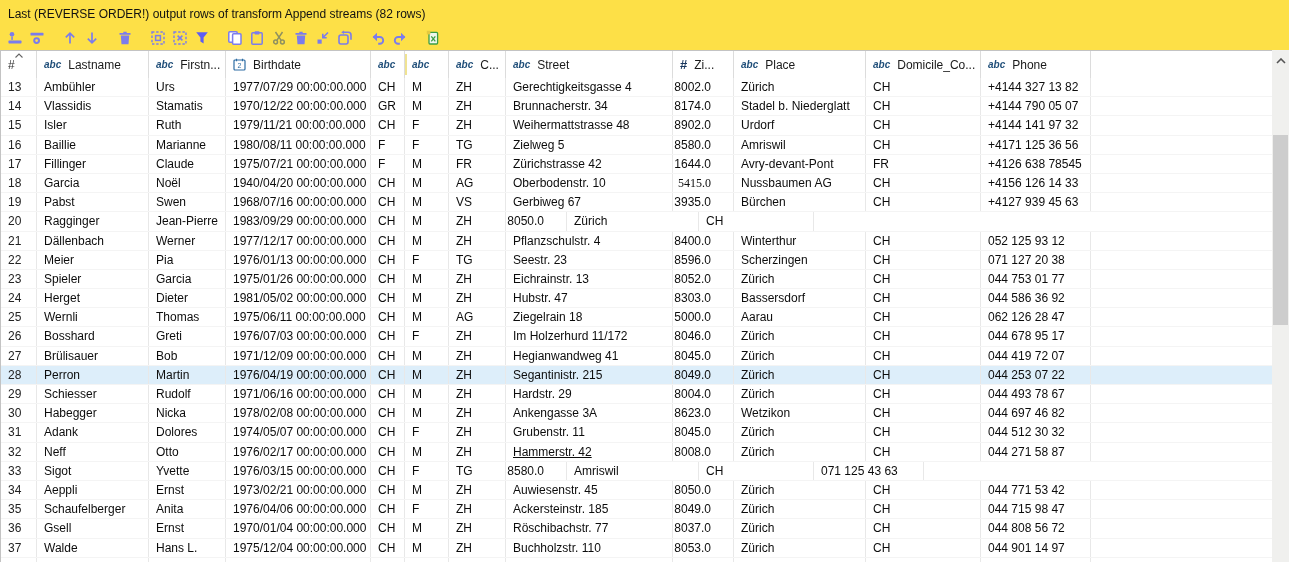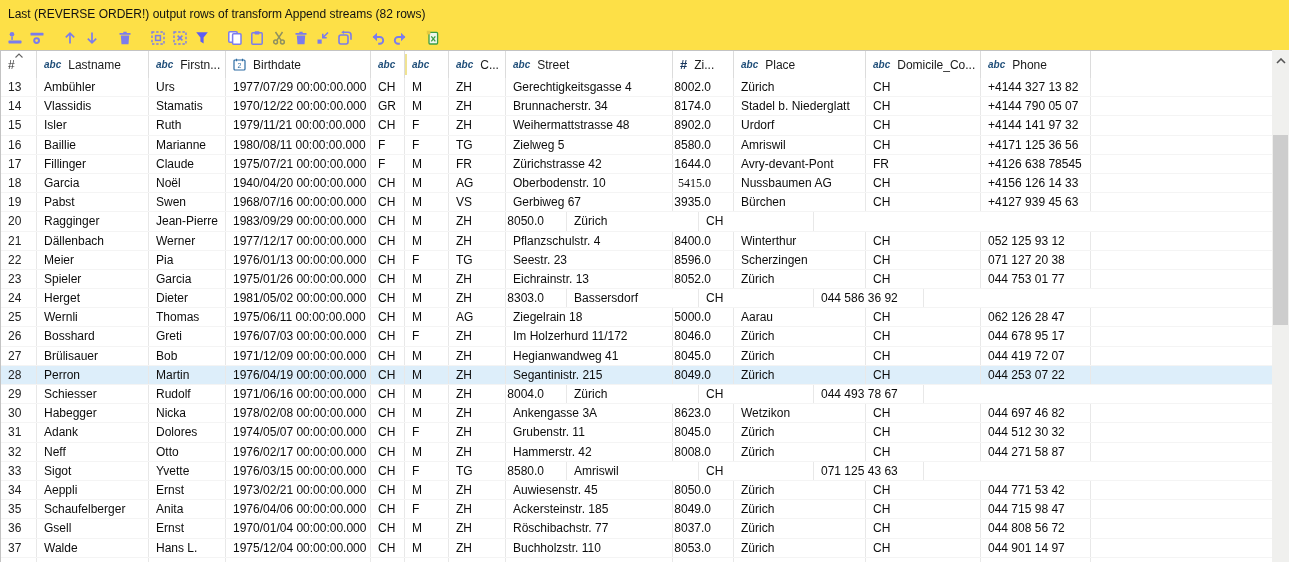--- a/index.html
+++ b/index.html
@@ -386,20 +386,21 @@
           <div class="tcell fill"></div>
         </div>
         <div class="trow">
           <div class="tcell rownum" style="width: 36px;">24</div>
           <div class="tcell" style="width: 112px;">Herget</div>
           <div class="tcell" style="width: 77px;">Dieter</div>
           <div class="tcell" style="width: 145px;">1981/05/02 00:00:00.000</div>
           <div class="tcell" style="width: 34px;">CH</div>
           <div class="tcell" style="width: 44px;">M</div>
           <div class="tcell" style="width: 57px;">ZH</div>
+          <div class="tcell" style="width: 167px;">Hubstr. 47</div>
           <div class="tcell num" style="width: 61px;">8303.0</div>
           <div class="tcell" style="width: 132px;">Bassersdorf</div>
           <div class="tcell" style="width: 115px;">CH</div>
           <div class="tcell" style="width: 110px;">044 586 36 92</div>
           <div class="tcell fill"></div>
         </div>
         <div class="trow">
           <div class="tcell rownum" style="width: 36px;">25</div>
           <div class="tcell" style="width: 112px;">Wernli</div>
           <div class="tcell" style="width: 77px;">Thomas</div>
@@ -460,20 +461,21 @@
           <div class="tcell fill"></div>
         </div>
         <div class="trow">
           <div class="tcell rownum" style="width: 36px;">29</div>
           <div class="tcell" style="width: 112px;">Schiesser</div>
           <div class="tcell" style="width: 77px;">Rudolf</div>
           <div class="tcell" style="width: 145px;">1971/06/16 00:00:00.000</div>
           <div class="tcell" style="width: 34px;">CH</div>
           <div class="tcell" style="width: 44px;">M</div>
           <div class="tcell" style="width: 57px;">ZH</div>
+          <div class="tcell" style="width: 167px;">Hardstr. 29</div>
           <div class="tcell num" style="width: 61px;">8004.0</div>
           <div class="tcell" style="width: 132px;">Zürich</div>
           <div class="tcell" style="width: 115px;">CH</div>
           <div class="tcell" style="width: 110px;">044 493 78 67</div>
           <div class="tcell fill"></div>
         </div>
         <div class="trow">
           <div class="tcell rownum" style="width: 36px;">30</div>
           <div class="tcell" style="width: 112px;">Habegger</div>
           <div class="tcell" style="width: 77px;">Nicka</div>
@@ -504,21 +506,21 @@
           <div class="tcell fill"></div>
         </div>
         <div class="trow">
           <div class="tcell rownum" style="width: 36px;">32</div>
           <div class="tcell" style="width: 112px;">Neff</div>
           <div class="tcell" style="width: 77px;">Otto</div>
           <div class="tcell" style="width: 145px;">1976/02/17 00:00:00.000</div>
           <div class="tcell" style="width: 34px;">CH</div>
           <div class="tcell" style="width: 44px;">M</div>
           <div class="tcell" style="width: 57px;">ZH</div>
-          <div class="tcell" style="width: 167px;">Hammerstr. 42</div>
+          <div class="tcell" style="width: 167px; text-decoration: underline;">Hammerstr. 42</div>
           <div class="tcell num" style="width: 61px;">8008.0</div>
           <div class="tcell" style="width: 132px;">Zürich</div>
           <div class="tcell" style="width: 115px;">CH</div>
           <div class="tcell" style="width: 110px;">044 271 58 87</div>
           <div class="tcell fill"></div>
         </div>
         <div class="trow">
           <div class="tcell rownum" style="width: 36px;">33</div>
           <div class="tcell" style="width: 112px;">Sigot</div>
           <div class="tcell" style="width: 77px;">Yvette</div>

